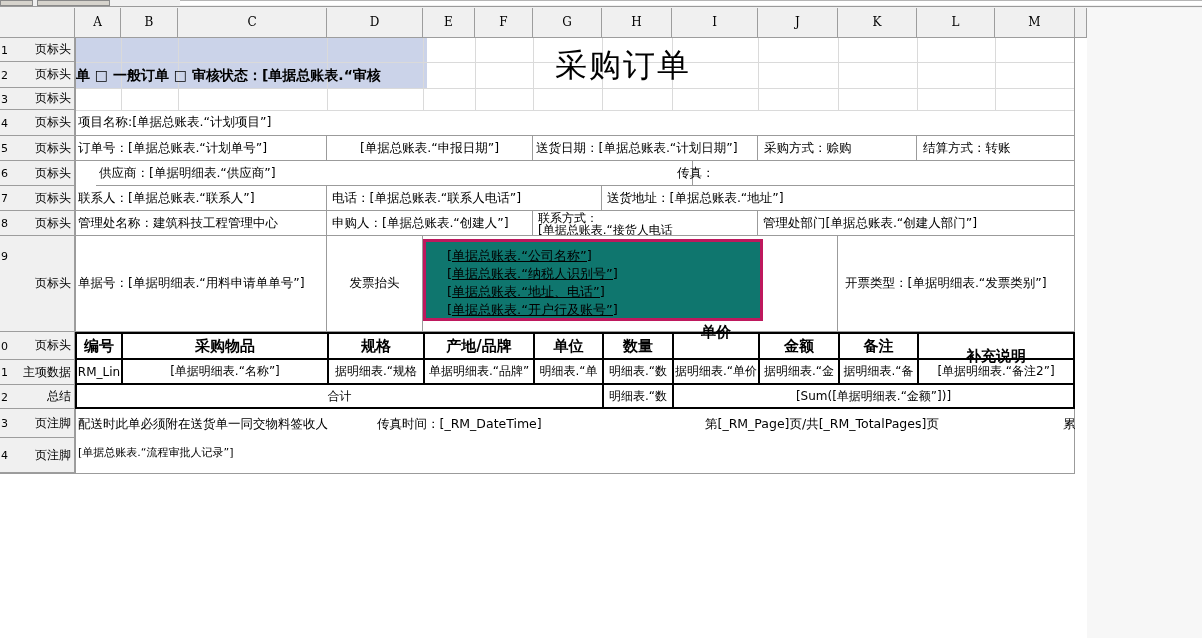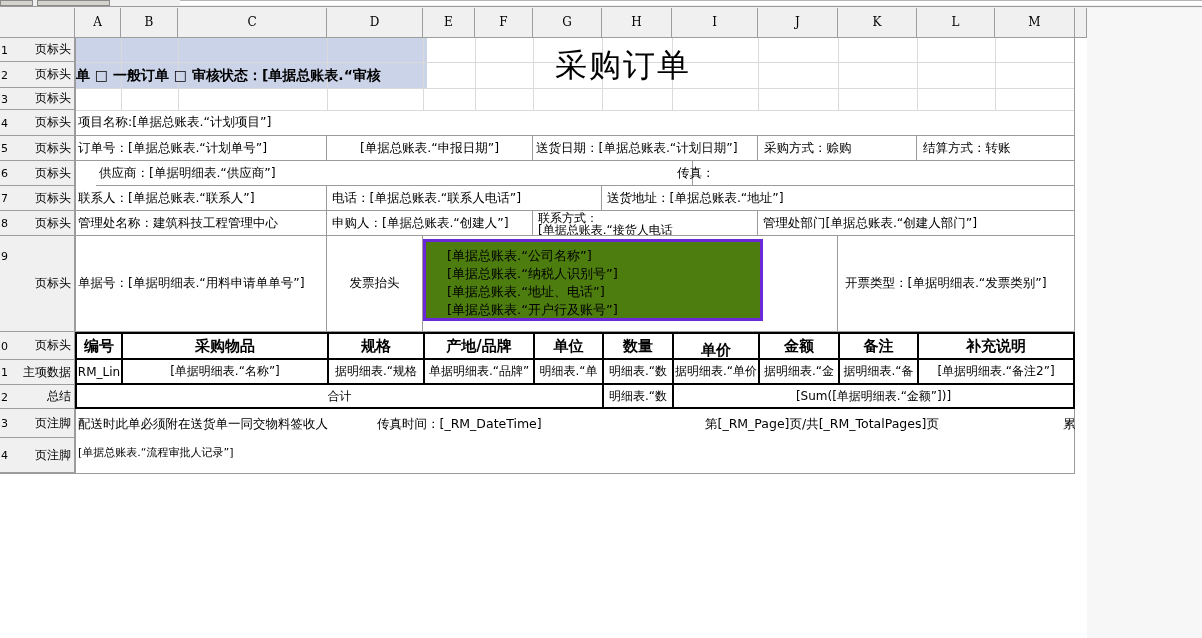--- a/index.html
+++ b/index.html
@@ -25,21 +25,21 @@
   .cell{border-right:1px solid #9b9b9b;border-bottom:1px solid #9b9b9b;display:flex;align-items:center;
         overflow:hidden;white-space:nowrap;padding-left:3px;font-size:12.5px;}
   .cc{justify-content:center;padding-left:0;}
   .edge{background:#9b9b9b;}
   
   .tl{background:#000;}
   .thc{display:flex;align-items:center;justify-content:center;font-weight:bold;font-size:15px;overflow:hidden;white-space:nowrap;}
   .tdc{display:flex;align-items:center;justify-content:center;font-size:12px;overflow:hidden;white-space:nowrap;}
   .title{font-family:"DejaVu Serif",serif;font-size:32px;letter-spacing:2px;text-align:center;}
   .r2t{font-weight:bold;font-size:14px;line-height:26px;overflow:hidden;white-space:nowrap;}
-  .mag{border:3px solid #6d28d9;background:#4d7c0f;}
+  .mag{border:3px solid #be185d;background:#0f766e;text-decoration:underline;}
   .magline{font-size:13px;line-height:18px;white-space:nowrap;}
   .ftrow{overflow:hidden;}
   .ftrow span{position:absolute;line-height:29px;white-space:nowrap;font-size:12.5px;}
   .gutter{background:#f7f7f7;}
 </style>
 </head>
 <body>
 
 <div id="screen">
 
@@ -196,24 +196,24 @@
   <div class="abs tl" style="left:758px;top:332px;width:2px;height:53px;"></div>
   <div class="abs tl" style="left:838px;top:332px;width:2px;height:53px;"></div>
   <div class="abs tl" style="left:917px;top:332px;width:2px;height:53px;"></div>
 
   <div class="abs thc" style="left:77px;top:334px;width:44px;height:24px;">编号</div>
   <div class="abs thc" style="left:123px;top:334px;width:204px;height:24px;">采购物品</div>
   <div class="abs thc" style="left:329px;top:334px;width:94px;height:24px;">规格</div>
   <div class="abs thc" style="left:425px;top:334px;width:108px;height:24px;">产地/品牌</div>
   <div class="abs thc" style="left:535px;top:334px;width:67px;height:24px;">单位</div>
   <div class="abs thc" style="left:604px;top:334px;width:68px;height:24px;">数量</div>
-  <div class="abs thc" style="left:674px;top:338px;width:84px;height:24px;">单价</div>
+  <div class="abs thc" style="left:674px;top:320px;width:84px;height:24px;">单价</div>
   <div class="abs thc" style="left:760px;top:334px;width:78px;height:24px;">金额</div>
   <div class="abs thc" style="left:840px;top:334px;width:77px;height:24px;">备注</div>
-  <div class="abs thc" style="left:919px;top:334px;width:154px;height:24px;">补充说明</div>
+  <div class="abs thc" style="left:919px;top:344px;width:154px;height:24px;">补充说明</div>
 
   <div class="abs tdc" style="left:77px;top:360px;width:44px;height:23px;">RM_Lin</div>
   <div class="abs tdc" style="left:123px;top:360px;width:204px;height:23px;">[单据明细表.“名称”]</div>
   <div class="abs tdc" style="left:329px;top:360px;width:94px;height:23px;">据明细表.“规格</div>
   <div class="abs tdc" style="left:425px;top:360px;width:108px;height:23px;">单据明细表.“品牌”</div>
   <div class="abs tdc" style="left:535px;top:360px;width:67px;height:23px;">明细表.“单</div>
   <div class="abs tdc" style="left:604px;top:360px;width:68px;height:23px;">明细表.“数</div>
   <div class="abs tdc" style="left:674px;top:360px;width:84px;height:23px;">据明细表.“单价</div>
   <div class="abs tdc" style="left:760px;top:360px;width:78px;height:23px;">据明细表.“金</div>
   <div class="abs tdc" style="left:840px;top:360px;width:77px;height:23px;">据明细表.“备</div>

